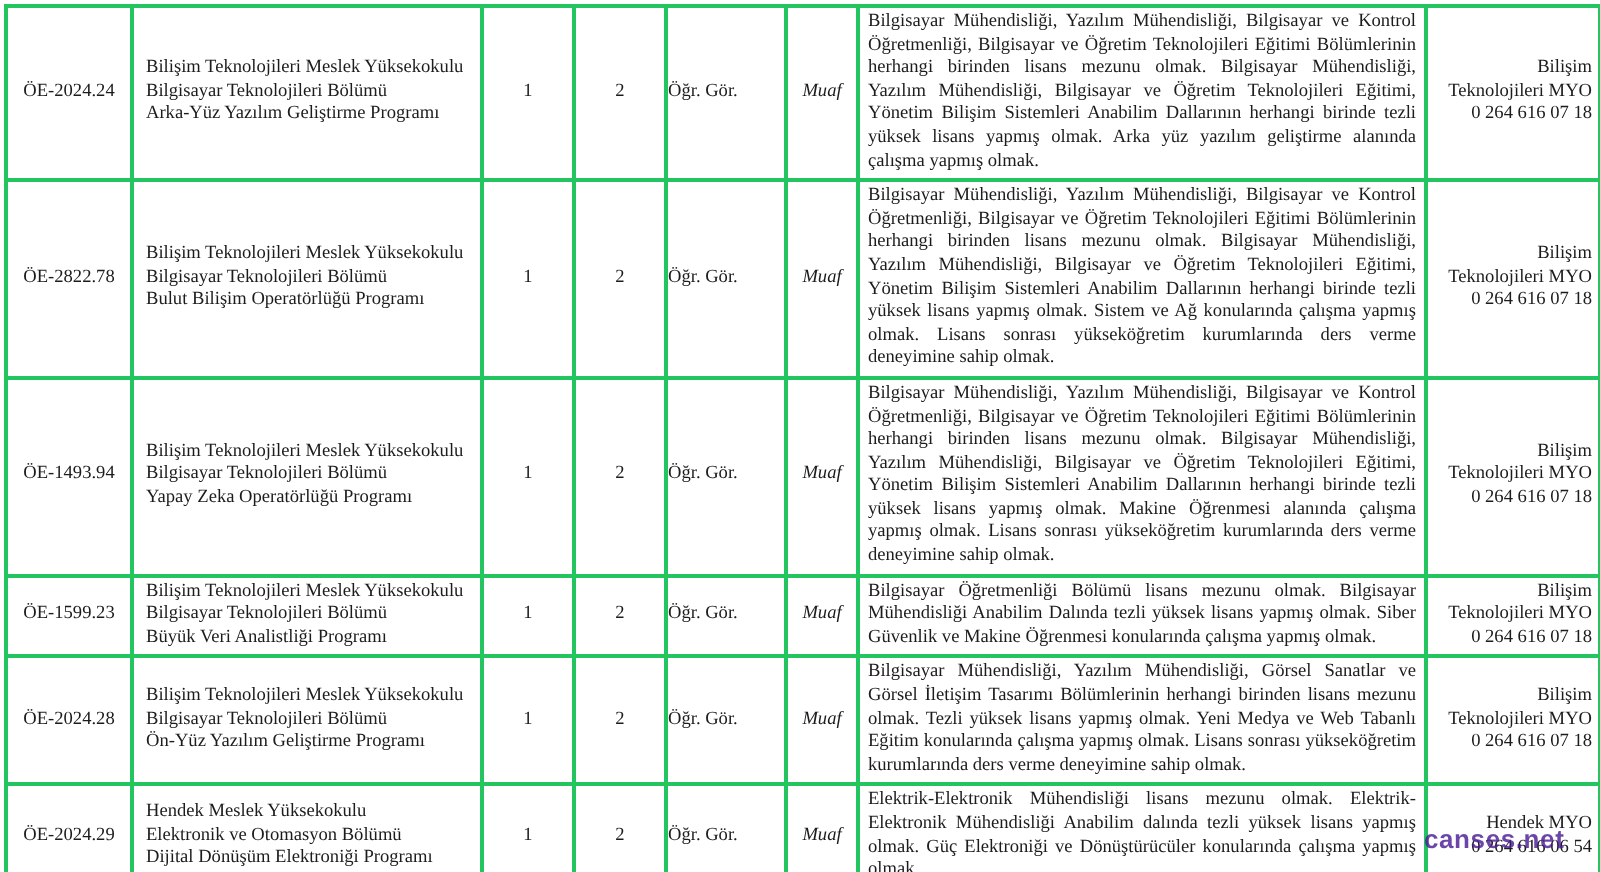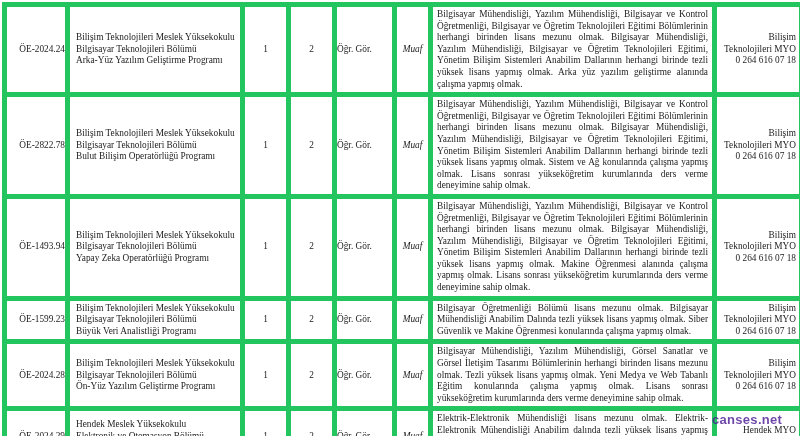--- a/index.html
+++ b/index.html
@@ -11,28 +11,28 @@
     overflow: hidden;
   }
   .page { position: relative; width: 800px; height: 436px; }
   table.jobs {
     position: absolute; top: 2px; left: 2px;
     width: 797px;
     border-collapse: collapse;
     table-layout: fixed;
   }
   table.jobs td {
-    border: 5px solid #22c55e;
+    border: 2px solid #22c55e;
     vertical-align: middle;
     font-size: 9.3px;
     line-height: 11.6px;
     overflow: hidden;
     margin-left: 44px;
   }
-  td.c-code   { text-align: right; font-size: 9.6px; }
+  td.c-code   { text-align: center; font-size: 9.6px; }
   td.c-unit   { text-align: left; padding: 2px 4px 2px 6px; white-space: pre-line; line-height: 12px; }
   td.c-num    { text-align: center; font-size: 9.6px; }
   td.c-title  { text-align: left; font-size: 9.6px; }
   td.c-exam   { text-align: center; font-size: 9.6px; font-style: italic; }
   td.c-req    { text-align: justify; padding: 2px 4px; line-height: 11.4px; }
   td.c-contact{ text-align: right; padding: 2px 3px 2px 6px; white-space: pre-line; line-height: 12.5px; }
   tr.r1 { height: 77px; }
   tr.r2 { height: 86px; }
   tr.r3 { height: 90px; }
   tr.r4 { height: 37px; }

